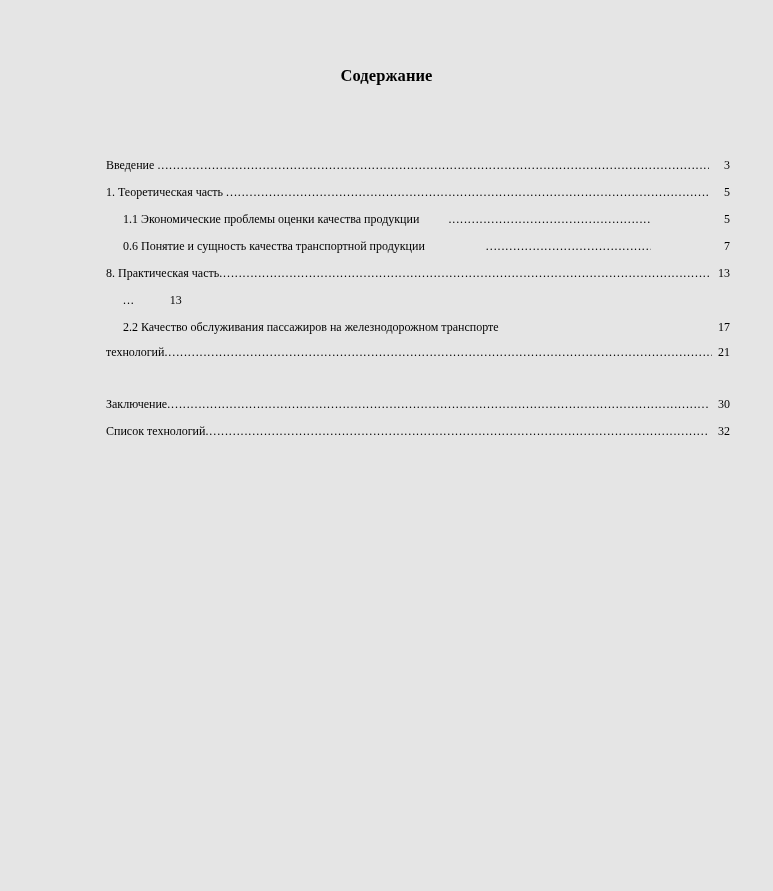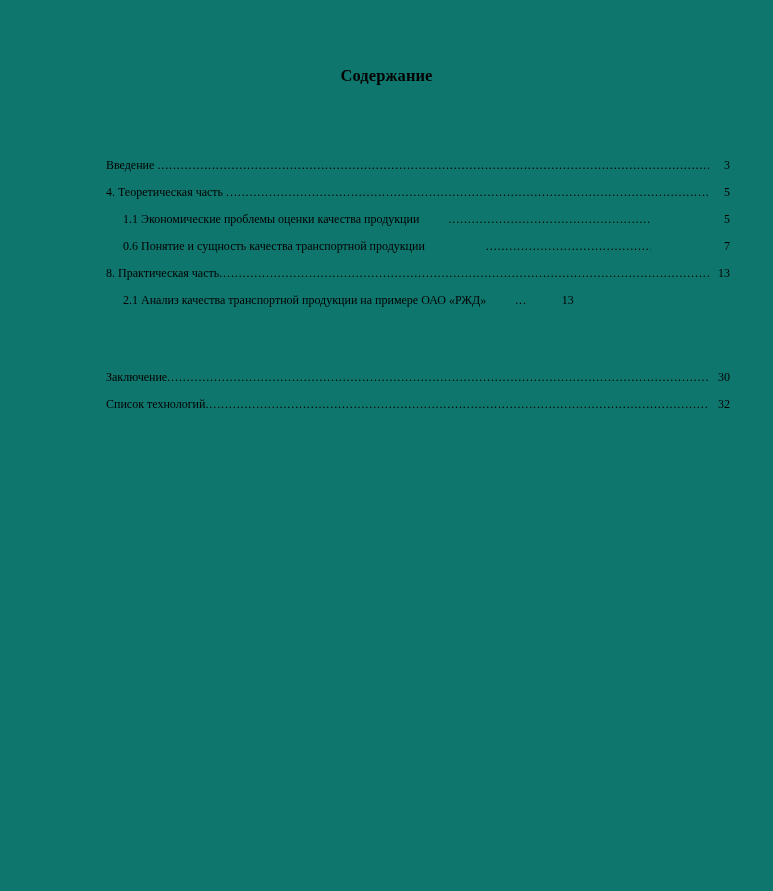--- a/index.html
+++ b/index.html
@@ -14,21 +14,21 @@
     font-family: "Liberation Serif", "DejaVu Serif", serif;
     color: #000000;
     -webkit-font-smoothing: antialiased;
     overflow: hidden;
   }
 
   .page {
     position: relative;
     width: 773px;
     height: 891px;
-    background: #0f766e;
+    background: #e5e5e5;
     box-sizing: border-box;
   }
 
   
   .toc-title {
     position: absolute;
     top: 66px;
     left: 0;
     width: 773px;
     text-align: center;
@@ -139,21 +139,21 @@
 
     <div class="toc-entry level-1">
       <span class="entry-text">Введение</span>
       <span class="sp">&nbsp;</span>
       <span class="leader"></span>
       <span class="sp">&nbsp;</span>
       <span class="page-num">3</span>
     </div>
 
     <div class="toc-entry level-1">
-      <span class="entry-text">4. Теоретическая часть</span>
+      <span class="entry-text">1. Теоретическая часть</span>
       <span class="sp">&nbsp;</span>
       <span class="leader"></span>
       <span class="sp">&nbsp;</span>
       <span class="page-num">5</span>
     </div>
 
     <div class="toc-entry level-2">
       <span class="entry-text">1.1 Экономические проблемы оценки качества продукции</span>
       <span class="leader"></span>
       <span class="sp">&nbsp;</span>
@@ -169,27 +169,36 @@
     </div>
 
     <div class="toc-entry level-1">
       <span class="entry-text">8. Практическая часть</span>
       <span class="leader"></span>
       <span class="sp">&nbsp;</span>
       <span class="page-num">13</span>
     </div>
 
     <div class="toc-entry level-2">
-      <span class="entry-text">2.1 Анализ качества транспортной продукции на примере ОАО «РЖД»</span>
       <span class="leader short"> ... </span>
       <span class="page-num">13</span>
     </div>
 
+    <div class="toc-entry level-2">
+      <span class="entry-text">2.2 Качество обслуживания пассажиров на железнодорожном транспорте</span>
+      <span class="leader none"> </span>
+      <span class="page-num">17</span>
+    </div>
 
     <div class="toc-entry wrap">
+      <span class="wrap-line-2">
+        <span class="entry-text">технологий</span>
+        <span class="leader"></span>
+        <span class="page-num">21</span>
+      </span>
     </div>
 
     <div class="toc-entry level-1">
       <span class="entry-text">Заключение</span>
       <span class="leader"></span>
       <span class="sp">&nbsp;</span>
       <span class="page-num">30</span>
     </div>
 
     <div class="toc-entry level-1">

